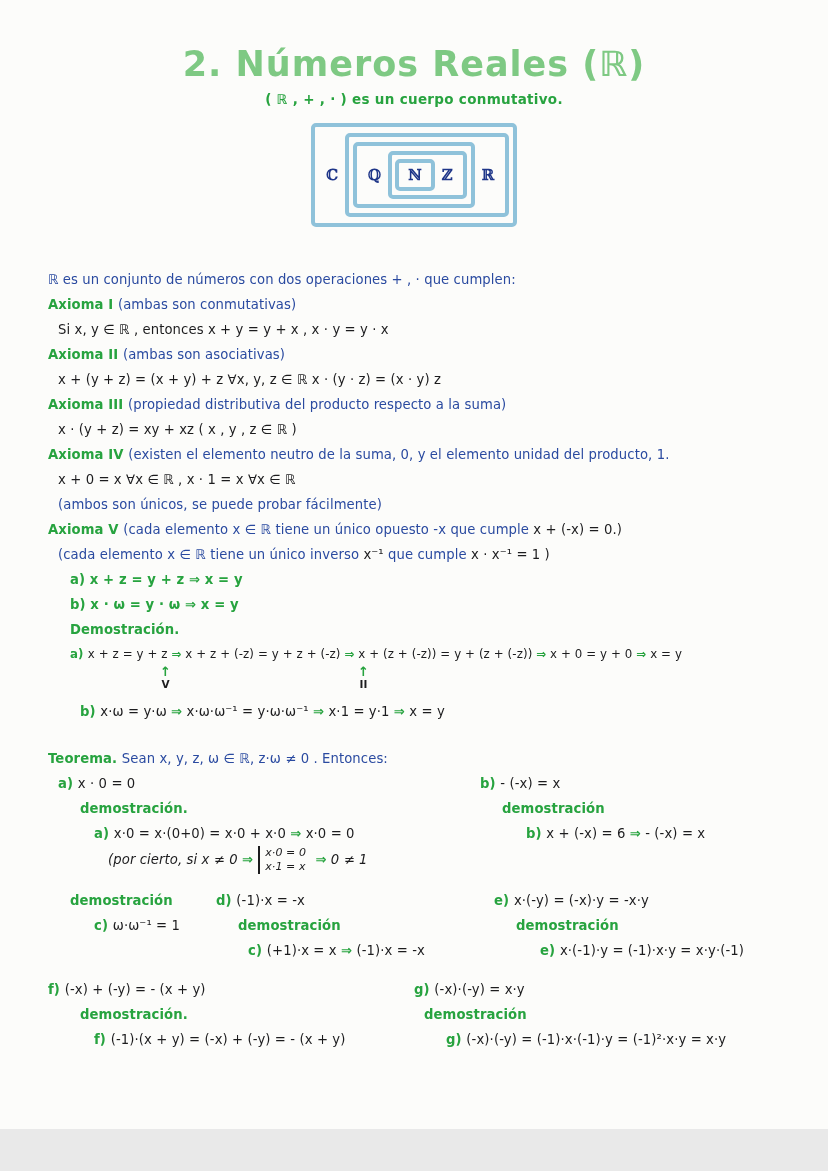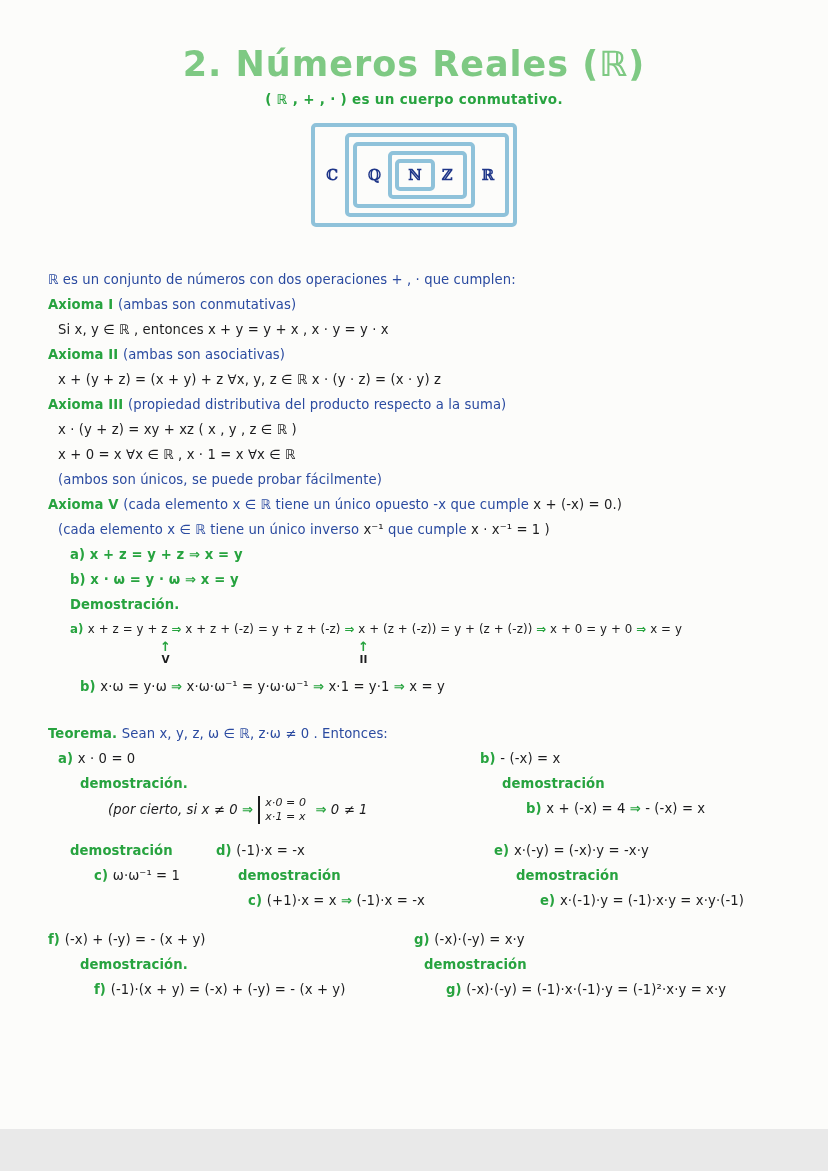--- a/index.html
+++ b/index.html
@@ -91,20 +91,21 @@
   <div class="content">
 
     <div>
         <div class="line ind-0"><span class="t blue">ℝ es un conjunto de números con dos operaciones  + ,  ·   que cumplen:</span></div>
         <div class="line ind-0"><span class="t green">Axioma I </span><span class="t blue">(ambas son conmutativas)</span></div>
         <div class="line ind-1"><span class="t black">Si  x, y ∈ ℝ ,  entonces   x + y = y + x  ,  x · y = y · x</span></div>
         <div class="line ind-0"><span class="t green">Axioma II </span><span class="t blue">(ambas son asociativas)</span></div>
         <div class="line ind-1"><span class="t black">x + (y + z) = (x + y) + z     ∀x, y, z ∈ ℝ       x · (y · z) = (x · y) z</span></div>
         <div class="line ind-0"><span class="t green">Axioma III </span><span class="t blue">(propiedad distributiva del producto respecto a la suma)</span></div>
         <div class="line ind-1"><span class="t black">x · (y + z) = xy + xz       ( x , y , z  ∈ ℝ )</span></div>
+        <div class="line ind-0"><span class="t green">Axioma IV </span><span class="t blue">(existen el elemento neutro de la suma, 0, y el elemento unidad del  producto, 1.</span></div>
         <div class="line ind-1"><span class="t black">x + 0 = x    ∀x ∈ ℝ ,      x · 1 = x     ∀x ∈ ℝ</span></div>
         <div class="line ind-1"><span class="t blue">(ambos son únicos, se puede probar fácilmente)</span></div>
         <div class="line ind-0"><span class="t green">Axioma V </span><span class="t blue">(cada elemento x ∈ ℝ tiene un único opuesto -x que cumple </span><span class="t black">x + (-x) = 0.)</span></div>
         <div class="line ind-1"><span class="t blue">(cada elemento x ∈ ℝ tiene un único inverso </span><span class="t black">x⁻¹</span><span class="t blue"> que cumple </span><span class="t black">x · x⁻¹ = 1 )</span></div>
       </div>
 
     <div>
         <div class="line ind-2"><span class="t green">a)  x + z  =  y + z   ⇒  x = y</span></div>
         <div class="line ind-2"><span class="t green">b)  x · ω  =  y · ω   ⇒  x = y</span></div>
         <div class="line ind-2"><span class="t green">Demostración.</span></div>
@@ -123,29 +124,30 @@
       </div>
 
     <div>
         <div class="line ind-0 gap-top"><span class="t green">Teorema. </span><span class="t blue">Sean  x, y, z, ω  ∈  ℝ,   z·ω ≠ 0 . Entonces:</span></div>
       </div>
 
     <div class="cols">
       <div class="col-a">
           <div class="line ind-1"><span class="t green">a) </span><span class="t black">x · 0  =  0</span></div>
           <div class="line ind-3"><span class="t green">demostración.</span></div>
+          <div class="line ind-4"><span class="t green">a) </span><span class="t black">x·0 = x·(0+0) = x·0 + x·0 </span><span class="t green">⇒</span><span class="t black"> x·0 = 0</span></div>
           <div class="line ind-5"><span class="t black">(por cierto, si x ≠ 0 </span><span class="t green">⇒</span><span class="stack">
               <span class="stack-row">x·0 = 0</span>
               <span class="stack-row">x·1 = x</span>
             </span><span class="t black"> </span><span class="t green">⇒</span><span class="t black">  0 ≠ 1</span></div>
         </div>
       <div class="col-b">
           <div class="line ind-0"><span class="t green">b) </span><span class="t black">- (-x)  =  x</span></div>
           <div class="line ind-2"><span class="t green">demostración</span></div>
-          <div class="line ind-4"><span class="t green">b) </span><span class="t black">x + (-x) = 4  </span><span class="t green">⇒</span><span class="t black">  - (-x) = x</span></div>
+          <div class="line ind-4"><span class="t green">b) </span><span class="t black">x + (-x) = 6  </span><span class="t green">⇒</span><span class="t black">  - (-x) = x</span></div>
         </div>
     </div>
 
     <div class="cols row-gap">
       <div class="col-c">
           <div class="line ind-2"><span class="t green">demostración</span></div>
           <div class="line ind-4"><span class="t green">c) </span><span class="t black">ω·ω⁻¹ = 1</span></div>
         </div>
       <div class="col-d">
           <div class="line ind-0"><span class="t green">d) </span><span class="t black">(-1)·x = -x</span></div>

